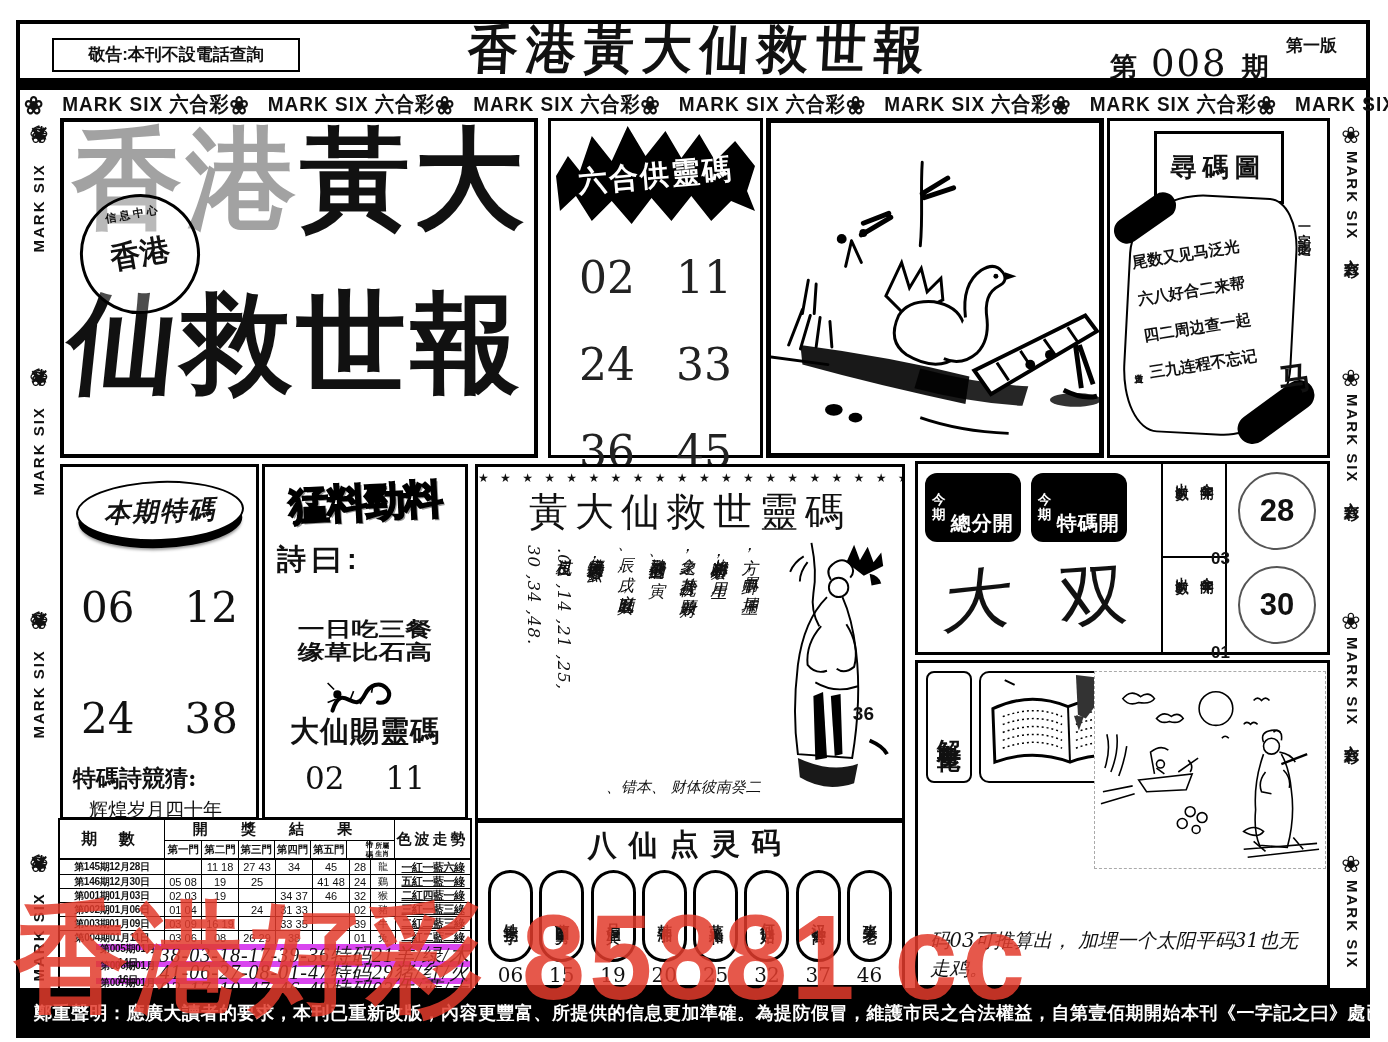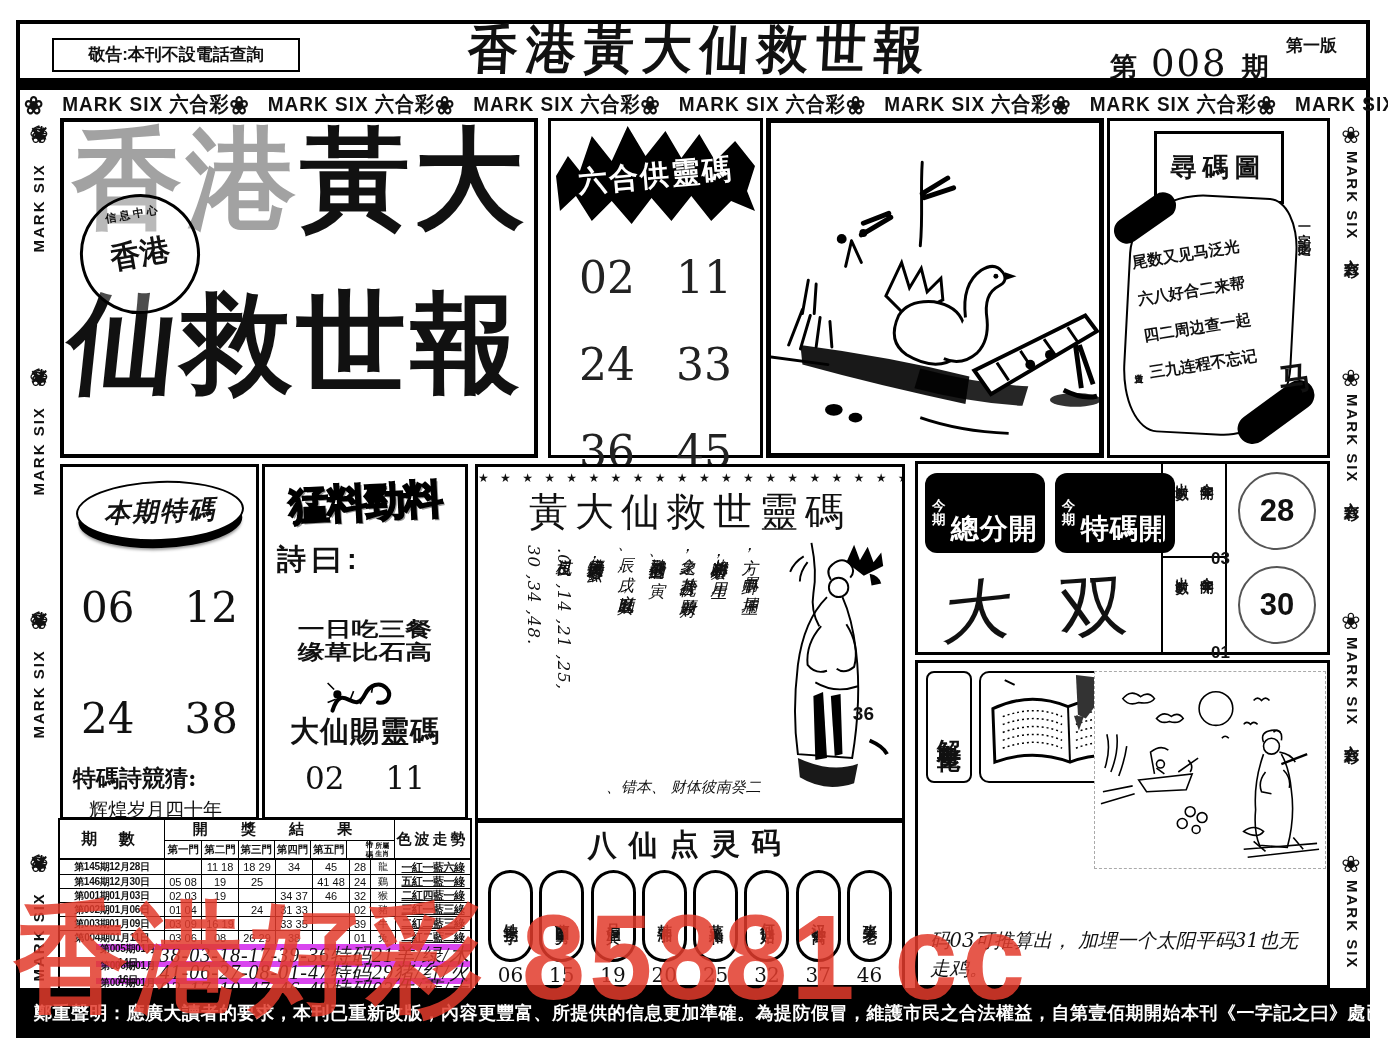--- a/index.html
+++ b/index.html
@@ -135,21 +135,21 @@
   .lg-frag { position:absolute; left:128px; bottom:-4px; font-size:15px; font-style:italic;
              font-family:"DejaVu Serif",serif; white-space:nowrap; }
 
   
   .stats { left:915px; top:461px; width:415px; height:194px; }
   .stats-left { position:absolute; left:0; top:0; width:243px; height:100%; }
   .badges { display:flex; gap:10px; margin:9px 7px; }
   .badge { background:#000; color:#fff; border-radius:12px; padding:5px 7px; display:flex;
            align-items:center; gap:4px; }
   .badge .sm { width:1.1em; font-size:13.5px; line-height:1.05; word-break:break-all; font-weight:bold; }
-  .badge .bg { font-size:28px; font-weight:bold; letter-spacing:1px; white-space:nowrap;margin-top:32px; }
+  .badge .bg { font-size:20px; font-weight:bold; letter-spacing:1px; white-space:nowrap;margin-top:32px; }
   .bigchars { position:relative; height:106px; font-family:"DejaVu Serif",serif; }
   .bigchars .c1 { position:absolute; left:26px; top:4px; font-size:68px; transform:skewX(-12deg) rotate(-6deg); }
   .bigchars .c2 { position:absolute; right:34px; top:0px; font-size:68px; transform:rotate(-4deg); }
   .stats-right { position:absolute; left:243px; top:0; right:0; bottom:0; border-left:2.5px solid #000; }
   .srow { position:relative; height:50%; display:flex; }
   .srow .labels { width:62px; display:flex; flex-direction:row-reverse; justify-content:center;
                   gap:7px; padding-top:8px; }
   .srow .labels span { writing-mode:vertical-rl; font-size:13.5px; font-weight:bold; letter-spacing:2px; }
   .srow1 .labels { border-bottom:2px solid #000; }
   .srow .circlebox { flex:1; border-left:2px solid #000; display:flex; align-items:center; justify-content:center; }
@@ -591,21 +591,21 @@
           </div>
       </div>
       <div class="rh-wave">色波走勢</div>
     </div>
     <div>
 
     <div class="tr">
         <span class="td date">第145期12月28日</span>
         <span class="td g"></span>
         <span class="td g">11 18</span>
-        <span class="td g">18 29</span>
+        <span class="td g">27 43</span>
         <span class="td g">34</span>
         <span class="td g">45</span>
         <span class="td sp">28</span>
         <span class="td zo">龍</span>
         <span class="td wave">一紅一藍六綠</span>
       </div>
         <div class="tr">
         <span class="td date">第146期12月30日</span>
         <span class="td g">05 08</span>
         <span class="td g">19</span>

